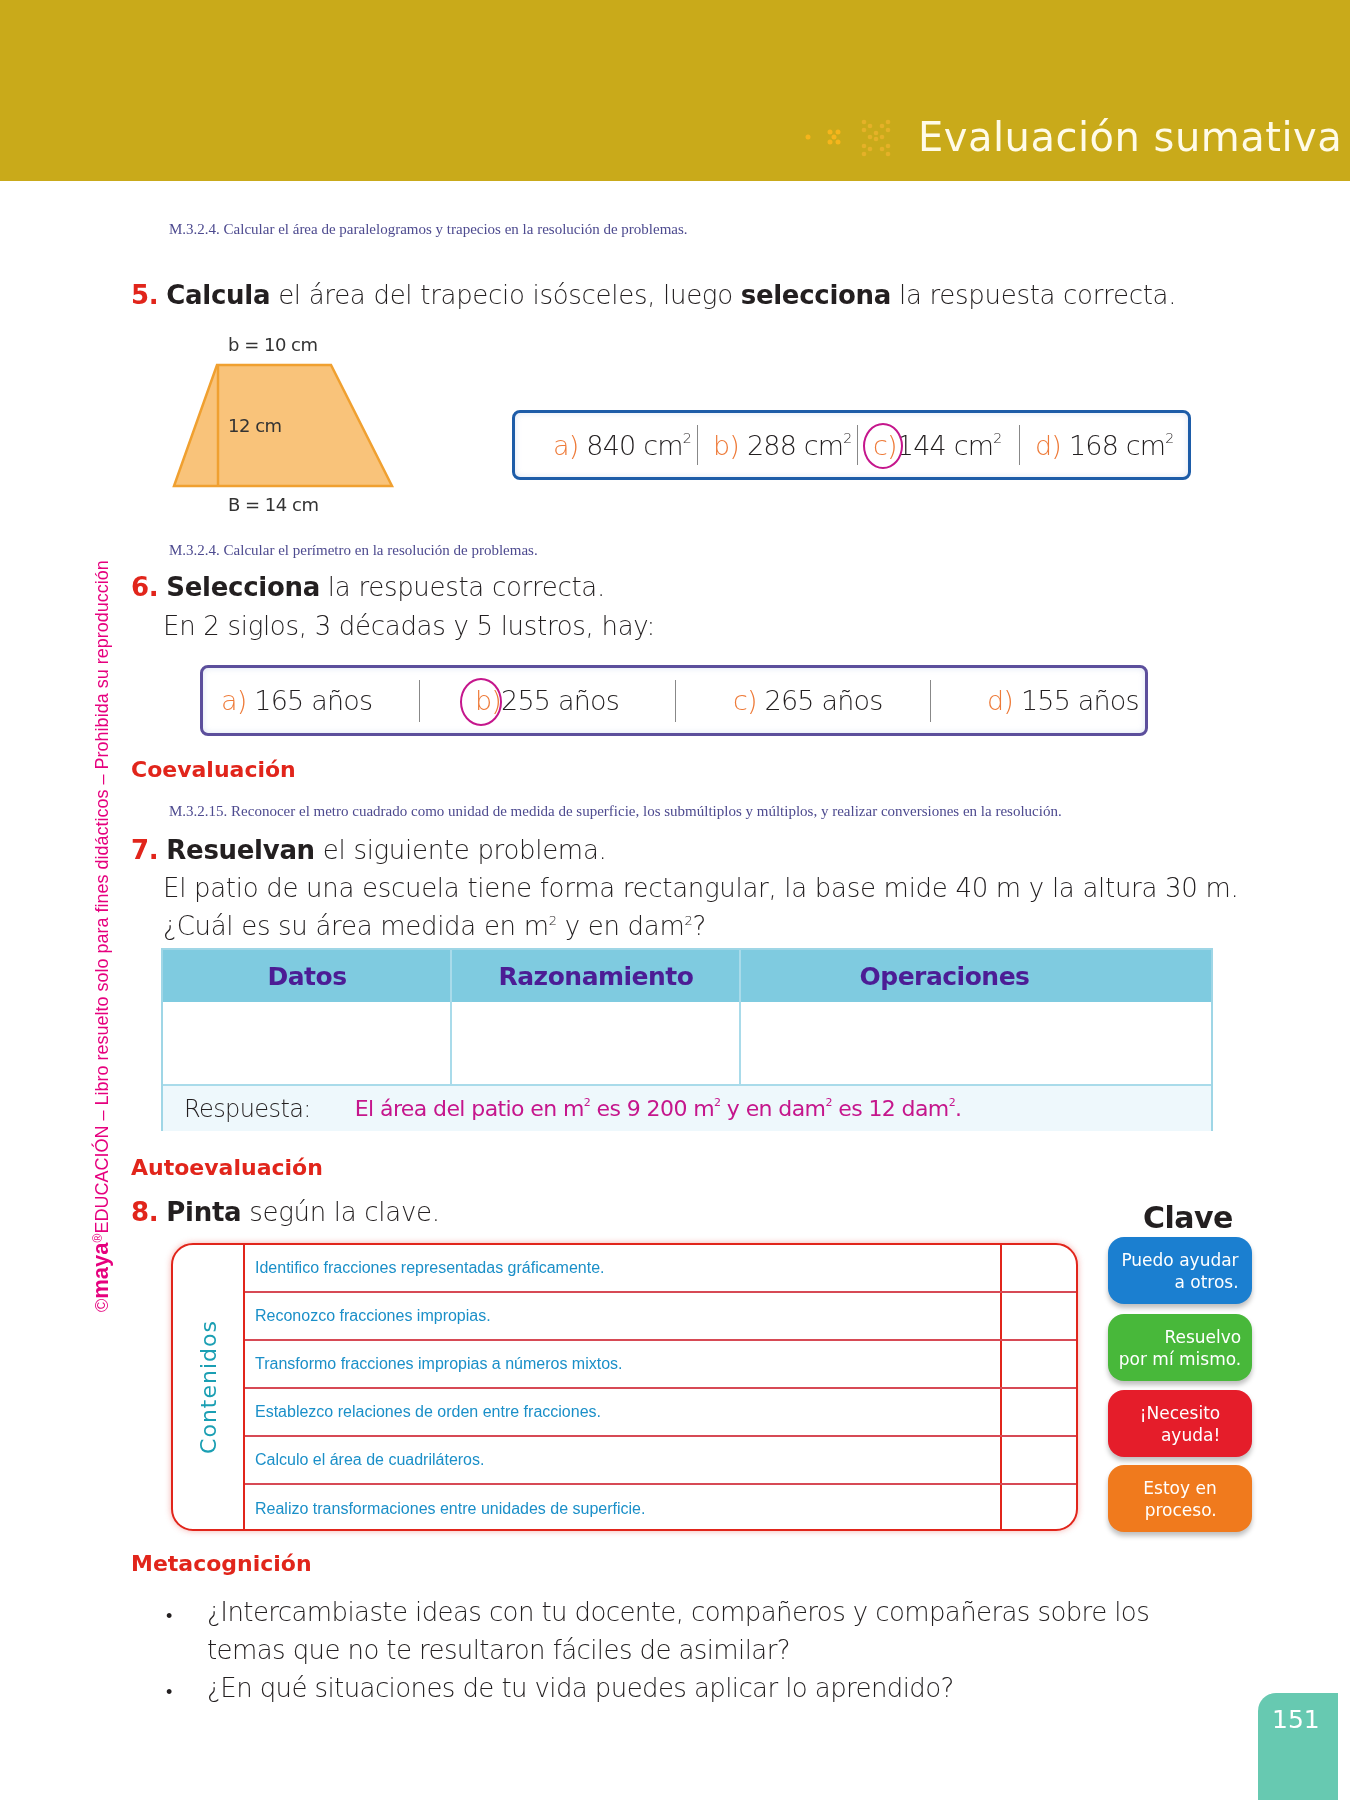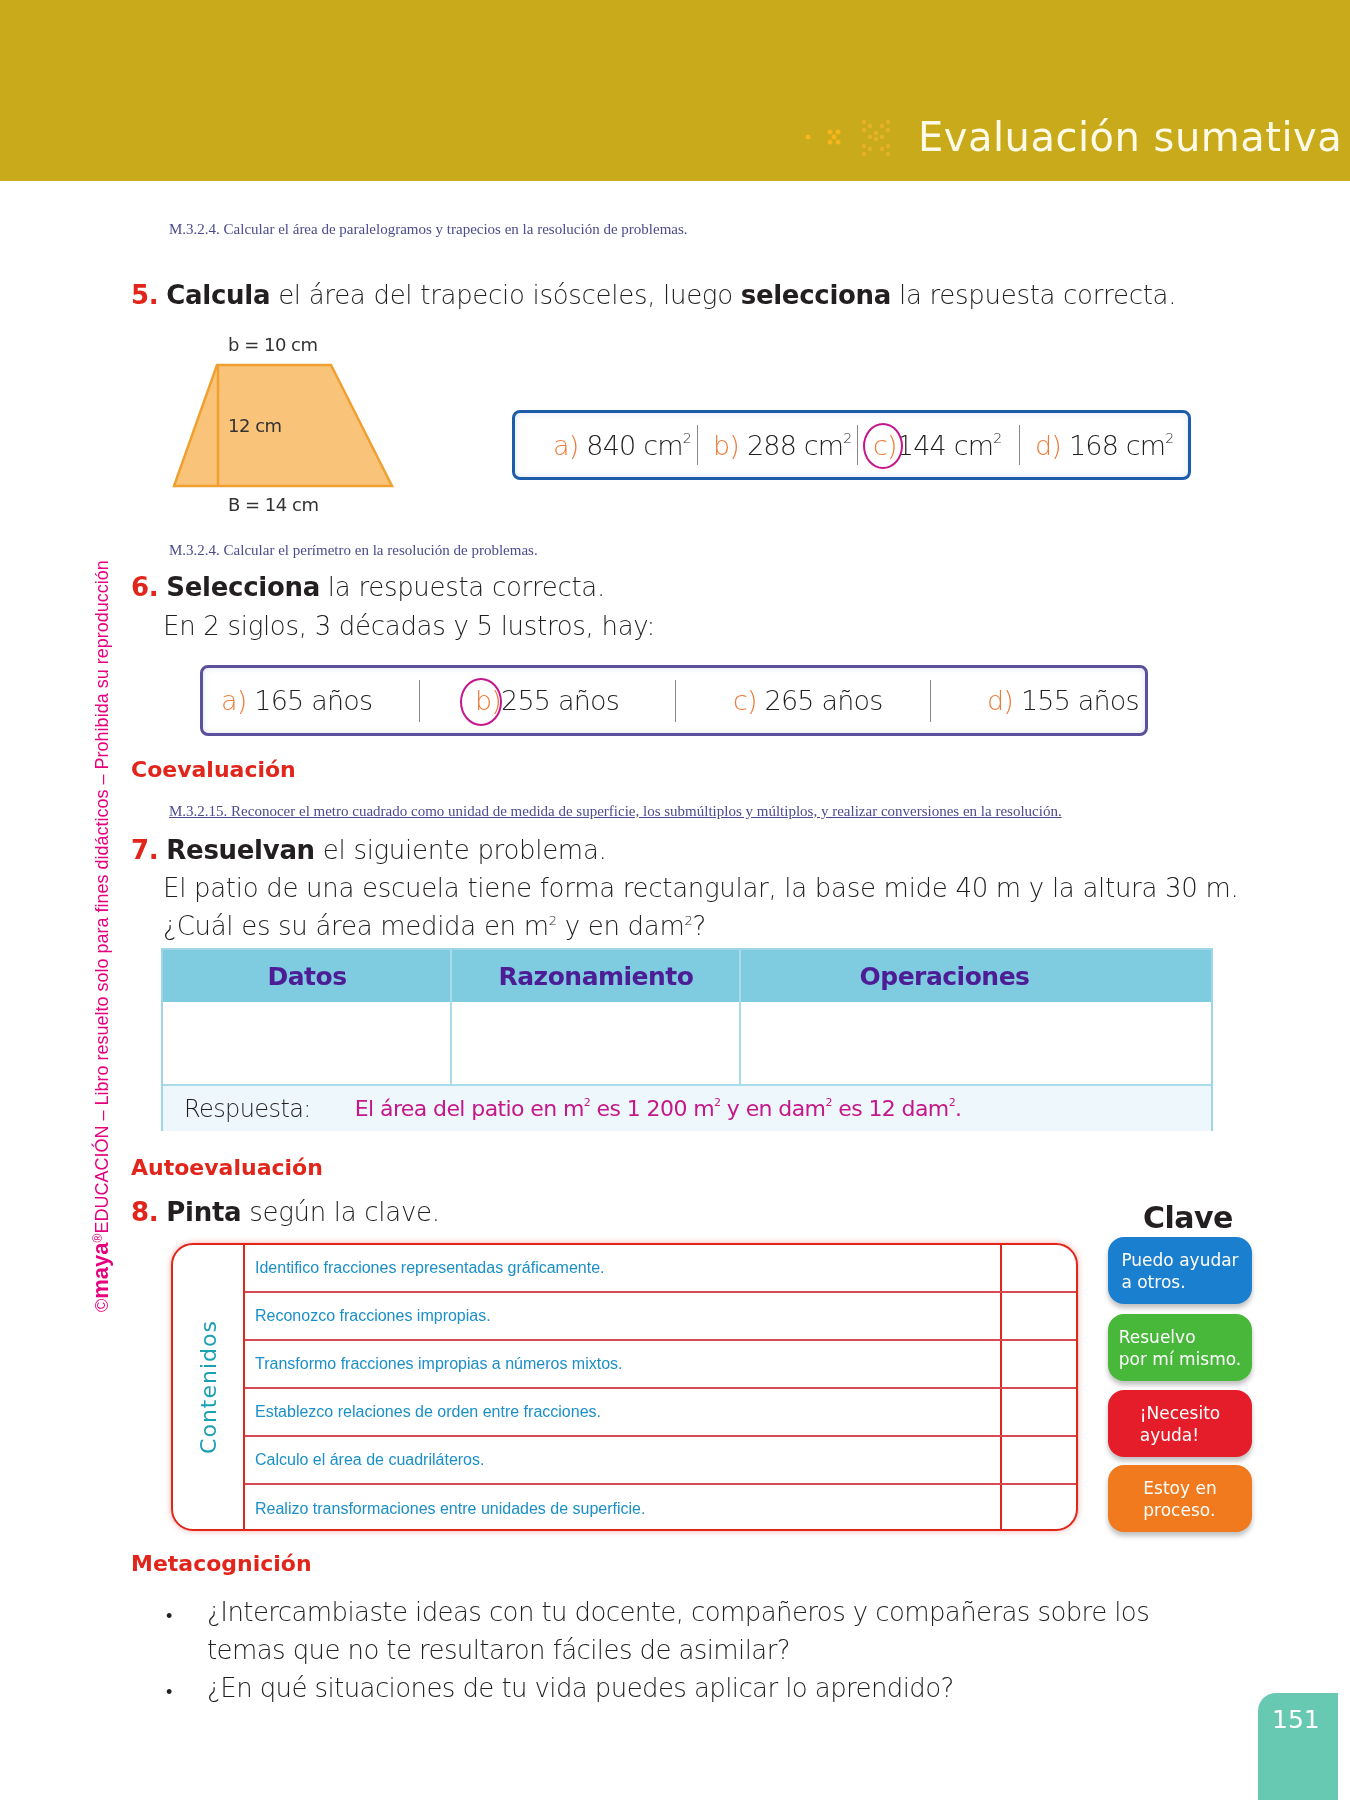--- a/index.html
+++ b/index.html
@@ -50,21 +50,21 @@
   .etable .contenidos { position: absolute; left: 0; top: 0; width: 70px; height: 100%; }
   .etable .contenidos span { position: absolute; left: 50%; top: 50%; transform: translate(-50%,-50%) rotate(-90deg); font-family: "DejaVu Sans", sans-serif; font-size: 22px; color: #1a9fb3; white-space: nowrap; letter-spacing: 1px; }
   .etable .rows { position: absolute; left: 70px; top: 0; width: 837px; height: 100%; border-left: 2px solid #e1251b; }
   .erow { position: absolute; left: 0; width: 100%; height: 48px; border-bottom: 2px solid #d74a55; display: flex; align-items: center; }
   .erow:last-child { border-bottom: none; }
   .erow .etext { font-family: Liberation Sans, sans-serif; font-size: 16px; color: #1a8fc8; margin-left: 10px; white-space: nowrap; }
   .erow .echeck { position: absolute; right: 0; top: 0; width: 80px; height: 100%; border-left: 2px solid #e1251b; }
 
   
   .clave-title { left: 1143px; top: 1200px; font-family: "DejaVu Sans", sans-serif; font-size: 30px; font-weight: bold; color: #231f20; letter-spacing: -0.5px; }
-  .key-btn { width: 144px; height: 67px; border-radius: 16px; display: flex; align-items: center; justify-content: center; text-align: left; font-family: "DejaVu Sans", sans-serif; font-size: 17px; line-height: 22px; color: #fff; box-shadow: 0 4px 5px rgba(0,0,0,0.25); }
+  .key-btn { width: 144px; height: 67px; border-radius: 16px; display: flex; align-items: center; justify-content: center; text-align: right; font-family: "DejaVu Sans", sans-serif; font-size: 17px; line-height: 22px; color: #fff; box-shadow: 0 4px 5px rgba(0,0,0,0.25); }
 
   
   .bullet-line { font-family: "DejaVu Sans", sans-serif; font-size: 26px; color: #231f20; white-space: nowrap; font-weight: 300; letter-spacing: -0.6px; }
   .bullet { font-size: 18px; }
 
   .page-tab { left: 1258px; top: 1693px; width: 80px; height: 107px; background: #67c9b1; border-top-left-radius: 18px; }
   .page-num { position: absolute; left: 14px; top: 12px; font-family: "DejaVu Sans", sans-serif; font-size: 25px; color: #fff; }
 </style>
 </head>
 <body>
@@ -139,21 +139,21 @@
   <div class="opt-sep" style="left:216px; top:12px; height:42px;"></div>
   <div class="opt" style="position:absolute; left:272px;"><span class="letter">b)</span><span>255 años</span></div>
   <div class="circle" style="left:257px; top:10px; width:42px; height:48px;"></div>
   <div class="opt-sep" style="left:472px; top:12px; height:42px;"></div>
   <div class="opt" style="position:absolute; left:530px;"><span class="letter">c)</span> <span>265 años</span></div>
   <div class="opt-sep" style="left:727px; top:12px; height:42px;"></div>
   <div class="opt" style="position:absolute; left:784px;"><span class="letter">d)</span> <span>155 años</span></div>
 </div>
 
 <div class="abs section-title" style="left:131px; top:757px;">Coevaluación</div>
-<div class="abs standard" style="left:169px; top:803px;text-decoration:underline;">M.3.2.15. Reconocer el metro cuadrado como unidad de medida de superficie, los submúltiplos y múltiplos, y realizar conversiones en la resolución.</div>
+<div class="abs standard" style="left:169px; top:803px;">M.3.2.15. Reconocer el metro cuadrado como unidad de medida de superficie, los submúltiplos y múltiplos, y realizar conversiones en la resolución.</div>
 <div class="abs q-line" style="left:131px; top:835px;">
   <span class="q-num">7.</span>
   <span class="q-bold">Resuelvan</span><span> el siguiente problema.</span>
 </div>
 <div class="abs q-line" style="left:163px; top:873px;">El patio de una escuela tiene forma rectangular, la base mide 40 m y la altura 30 m.</div>
 <div class="abs q-line" style="left:163px; top:911px;">
   <span>¿Cuál es su área medida en m</span><sup style="font-size:13px">2</sup><span> y en dam</span><sup style="font-size:13px">2</sup><span>?</span>
 </div>
 
 <div class="abs ptable">
@@ -161,21 +161,21 @@
   <div class="hcell" style="left:0; width:288px;">Datos</div>
   <div class="hcell" style="left:289px; width:288px;">Razonamiento</div>
   <div class="hcell" style="left:578px; width:407px;">Operaciones</div>
   <div class="vline" style="left:287px;"></div>
   <div class="vline" style="left:576px;"></div>
   <div class="abs" style="left:0; top:52px; width:287px; height:82px;"></div>
   <div class="abs" style="left:289px; top:52px; width:287px; height:82px;"></div>
   <div class="abs" style="left:578px; top:52px; width:472px; height:82px;"></div>
   <div class="resp">
     <span class="resp-label">Respuesta:</span>
-    <span class="resp-answer"><span>El área del patio en m</span><sup>2</sup><span> es 1 200 m</span><sup>2</sup><span> y en dam</span><sup>2</sup><span> es 12 dam</span><sup>2</sup><span>.</span></span>
+    <span class="resp-answer"><span>El área del patio en m</span><sup>2</sup><span> es 9 200 m</span><sup>2</sup><span> y en dam</span><sup>2</sup><span> es 12 dam</span><sup>2</sup><span>.</span></span>
   </div>
 </div>
 
 <div class="abs section-title" style="left:131px; top:1155px;">Autoevaluación</div>
 <div class="abs q-line" style="left:131px; top:1197px;">
   <span class="q-num">8.</span>
   <span class="q-bold">Pinta</span><span> según la clave.</span>
 </div>
 
 <div class="abs etable">

